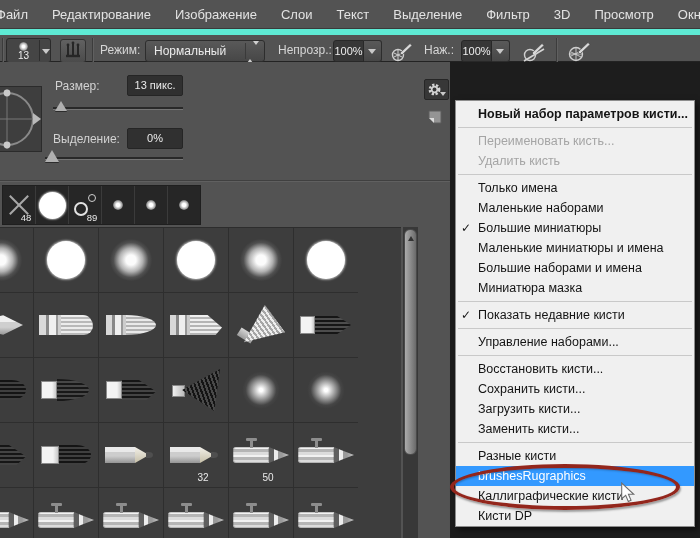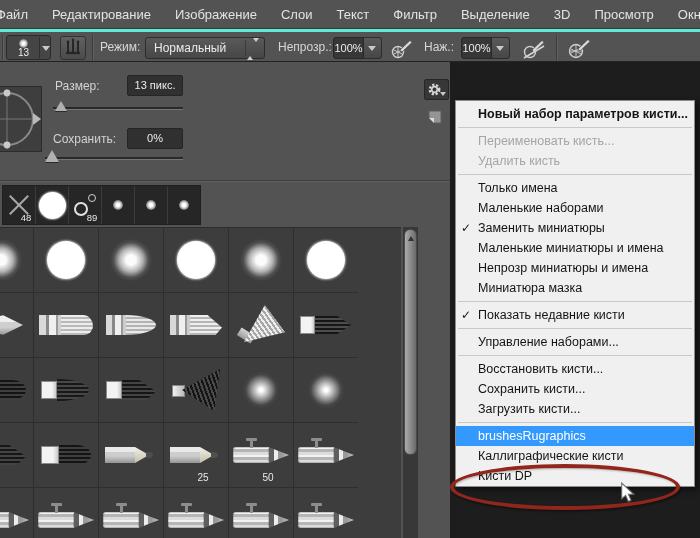--- a/index.html
+++ b/index.html
@@ -7,21 +7,21 @@
        font-family:"Liberation Sans",sans-serif;-webkit-font-smoothing:antialiased}
 
   
   .menubar{position:absolute;left:0;top:0;width:700px;height:29px;background:#535353;
            border-bottom:1px solid #3a3a3a;display:flex;align-items:center;box-sizing:border-box}
   .mb-item{padding:0 12px;font-size:13px;color:#e3e3e3;line-height:29px;white-space:nowrap}
   .mb-item:first-child{margin-left:-16px}
 
   
   .optionsbar{position:absolute;left:0;top:29px;width:700px;height:33px;background:#535353;
-              border-top:3px solid #5eead4;border-bottom:1px solid #232323;box-sizing:border-box}
+              border-top:6px solid #5eead4;border-bottom:1px solid #232323;box-sizing:border-box}
   .ob-groove{position:absolute;top:3px;height:25px;width:1px;background:#3c3c3c;border-right:1px solid #606060}
   .ob-label{position:absolute;top:0;font-size:12px;color:#d6d6d6;line-height:31px}
   .bp-btn{position:absolute;left:6px;top:3px;width:45px;height:25px;background:#454545;
           border:1px solid #2a2a2a;border-radius:3px;box-sizing:border-box}
   .bp-dot{position:absolute;left:12px;top:3px;width:9px;height:9px;border-radius:50%;
           background:radial-gradient(circle,#fff 20%,rgba(220,220,220,.7) 55%,rgba(80,80,80,0) 80%)}
   .bp-num{position:absolute;left:0;top:11px;width:33px;text-align:center;font-size:10px;color:#ededed}
   .bp-div{position:absolute;left:32px;top:1px;height:21px;width:1px;background:#2e2e2e}
   .tri-down{width:0;height:0;border-left:4px solid transparent;border-right:4px solid transparent;border-top:5px solid #c9c9c9}
   .bp-arrow{position:absolute;left:35px;top:10px}
@@ -187,22 +187,22 @@
 </style>
 </head>
 <body>
 
 <div class="menubar">
     <div class="mb-item">Файл</div>
     <div class="mb-item">Редактирование</div>
     <div class="mb-item">Изображение</div>
     <div class="mb-item">Слои</div>
     <div class="mb-item">Текст</div>
+    <div class="mb-item">Выделение</div>
     <div class="mb-item">Фильтр</div>
-    <div class="mb-item">Выделение</div>
     <div class="mb-item">3D</div>
     <div class="mb-item">Просмотр</div>
     <div class="mb-item">Окно</div>
   </div>
 
 <div class="optionsbar">
   <div class="ob-groove" style="left:2px"></div>
   <div class="bp-btn">
     <div class="bp-dot"></div>
     <div class="bp-num">13</div>
@@ -262,21 +262,21 @@
       <path d="M-4 32 H56 M24 2 V62" stroke="#767676" stroke-width="1"></path>
       <circle cx="24" cy="6" r="3.4" fill="#c9c9c9"></circle>
         <circle cx="24" cy="58" r="3.4" fill="#c9c9c9"></circle>
       <path d="M50 26 L58 32 L50 38 Z" fill="#b9b9b9"></path>
     </svg>
   </div>
   <div class="fld-label" style="left:55px;top:17px">Размер:</div>
   <div class="fld" style="left:127px;top:13px">13 пикс.</div>
   <div class="track" style="left:53px;top:45px;width:130px"></div>
   <div class="sl-thumb" style="left:55px;top:39px"></div>
-  <div class="fld-label" style="left:53px;top:70px">Сохранить:</div>
+  <div class="fld-label" style="left:53px;top:70px">Выделение:</div>
   <div class="fld" style="left:127px;top:66px">0%</div>
   <div class="track" style="left:45px;top:95px;width:138px"></div>
   <div class="sl-thumb" style="left:45px;top:88px;border-left-width:7px;border-right-width:7px;border-bottom-width:12px"></div>
   <div class="strip-sep"></div>
   <div class="recent">
       <div class="rcell">
         <div class="thumb t-x-cross">
           <i class="a"></i>
           <i class="b"></i>
         </div>
@@ -427,21 +427,21 @@
             <i class="b"></i>
             <i class="c"></i>
           </div>
         </div>
         <div class="gcell">
           <div class="thumb t-pencil">
             <i class="a"></i>
             <i class="b"></i>
             <i class="c"></i>
           </div>
-          <div class="cell-label">25</div>
+          <div class="cell-label">32</div>
         </div>
         <div class="gcell">
           <div class="thumb t-airbrush">
             <i class="a"></i>
             <i class="b"></i>
             <i class="c"></i>
           </div>
           <div class="cell-label">50</div>
         </div>
         <div class="gcell">
@@ -513,33 +513,35 @@
 </div>
 
 <div class="cmenu">
     <div class="m-item m-bold"><span class="m-check"></span><span class="m-label">Новый набор параметров кисти...</span></div>
     <div class="m-sep"></div>
     <div class="m-item disabled"><span class="m-check"></span><span class="m-label">Переименовать кисть...</span></div>
     <div class="m-item disabled"><span class="m-check"></span><span class="m-label">Удалить кисть</span></div>
     <div class="m-sep"></div>
     <div class="m-item"><span class="m-check"></span><span class="m-label">Только имена</span></div>
     <div class="m-item"><span class="m-check"></span><span class="m-label">Маленькие наборами</span></div>
-    <div class="m-item"><span class="m-check">✓</span><span class="m-label">Заменить миниатюры</span></div>
+    <div class="m-item"><span class="m-check">✓</span><span class="m-label">Большие миниатюры</span></div>
     <div class="m-item"><span class="m-check"></span><span class="m-label">Маленькие миниатюры и имена</span></div>
-    <div class="m-item"><span class="m-check"></span><span class="m-label">Непрозр миниатюры и имена</span></div>
+    <div class="m-item"><span class="m-check"></span><span class="m-label">Большие наборами и имена</span></div>
     <div class="m-item"><span class="m-check"></span><span class="m-label">Миниатюра мазка</span></div>
     <div class="m-sep"></div>
     <div class="m-item"><span class="m-check">✓</span><span class="m-label">Показать недавние кисти</span></div>
     <div class="m-sep"></div>
     <div class="m-item"><span class="m-check"></span><span class="m-label">Управление наборами...</span></div>
     <div class="m-sep"></div>
     <div class="m-item"><span class="m-check"></span><span class="m-label">Восстановить кисти...</span></div>
     <div class="m-item"><span class="m-check"></span><span class="m-label">Сохранить кисти...</span></div>
     <div class="m-item"><span class="m-check"></span><span class="m-label">Загрузить кисти...</span></div>
+    <div class="m-item"><span class="m-check"></span><span class="m-label">Заменить кисти...</span></div>
     <div class="m-sep"></div>
+    <div class="m-item"><span class="m-check"></span><span class="m-label">Разные кисти</span></div>
     <div class="m-item highlighted" style="background: rgb(51, 153, 255);"><span class="m-check"></span><span class="m-label">brushesRugraphics</span></div>
     <div class="m-item"><span class="m-check"></span><span class="m-label">Каллиграфические кисти</span></div>
     <div class="m-item"><span class="m-check"></span><span class="m-label">Кисти DP</span></div>
   </div>
 
 <div class="red-ellipse" style="border-color: rgb(147, 38, 28);"></div>
 
 <svg class="cursor" width="16" height="22" viewBox="0 0 14 21">
   <path d="M1 1 L1 16 L4.8 12.8 L7.3 18.6 L9.9 17.5 L7.4 11.7 L12.5 11.7 Z" fill="#ffffff" stroke="#6a6a6a" stroke-width="1"></path>
 </svg>

